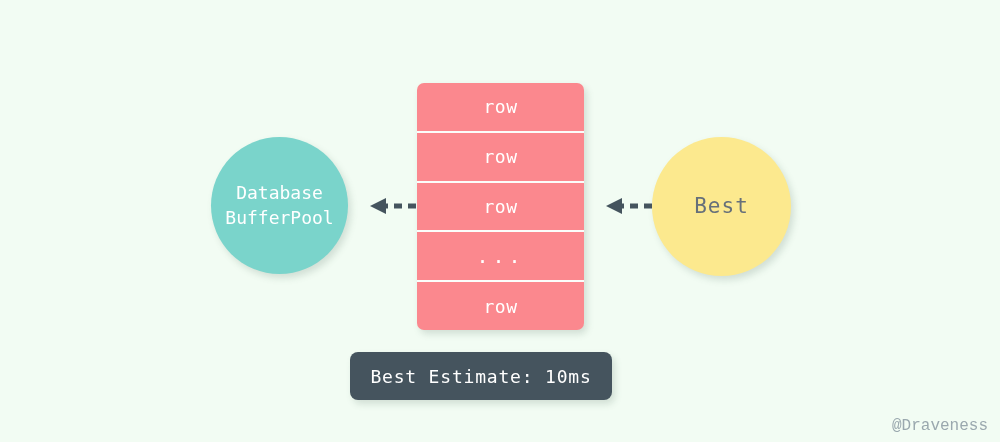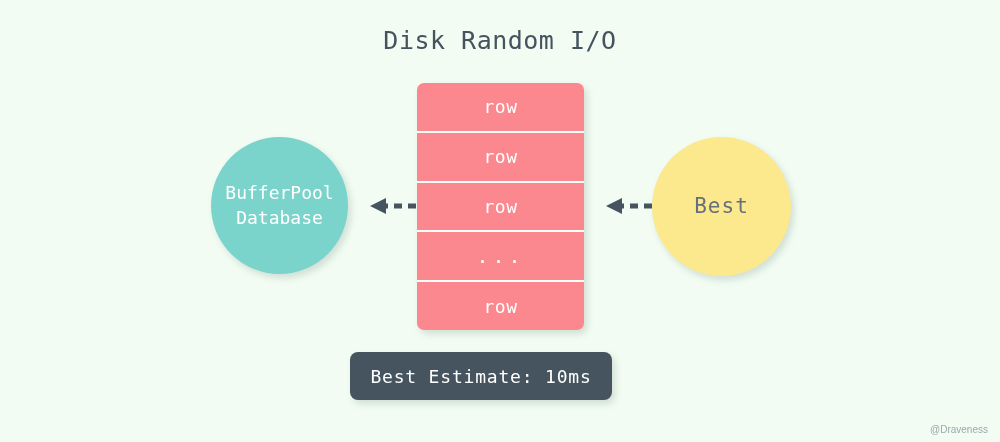--- a/index.html
+++ b/index.html
@@ -120,35 +120,34 @@
     letter-spacing: 0.8px;
     box-shadow: 3px 4px 7px rgba(80, 110, 95, 0.20);
     font-family: "DejaVu Sans Mono", "Liberation Mono", monospace;
   }
 
   
   #watermark {
     position: absolute;
     right: 12px;
     bottom: 7px;
-    font-size: 10px;
+    font-size: 16px;
     color: #9aa8ae;
-    font-family: Liberation Sans, sans-serif;
+    font-family: Liberation Mono, monospace;
   }
 </style>
 </head>
 <body>
 
 <div id="stage">
 
-  <div id="title">Disk Random I/O</div>
 
   <div class="circle" id="circle-bufferpool">
+    <span>Database</span>
     <span>BufferPool</span>
-    <span>Database</span>
   </div>
 
   <div class="circle" id="circle-disk">
     <span>Best</span>
   </div>
 
   <div id="rows-stack">
     <div class="row-cell">row</div>
     <div class="row-cell">row</div>
     <div class="row-cell">row</div>

